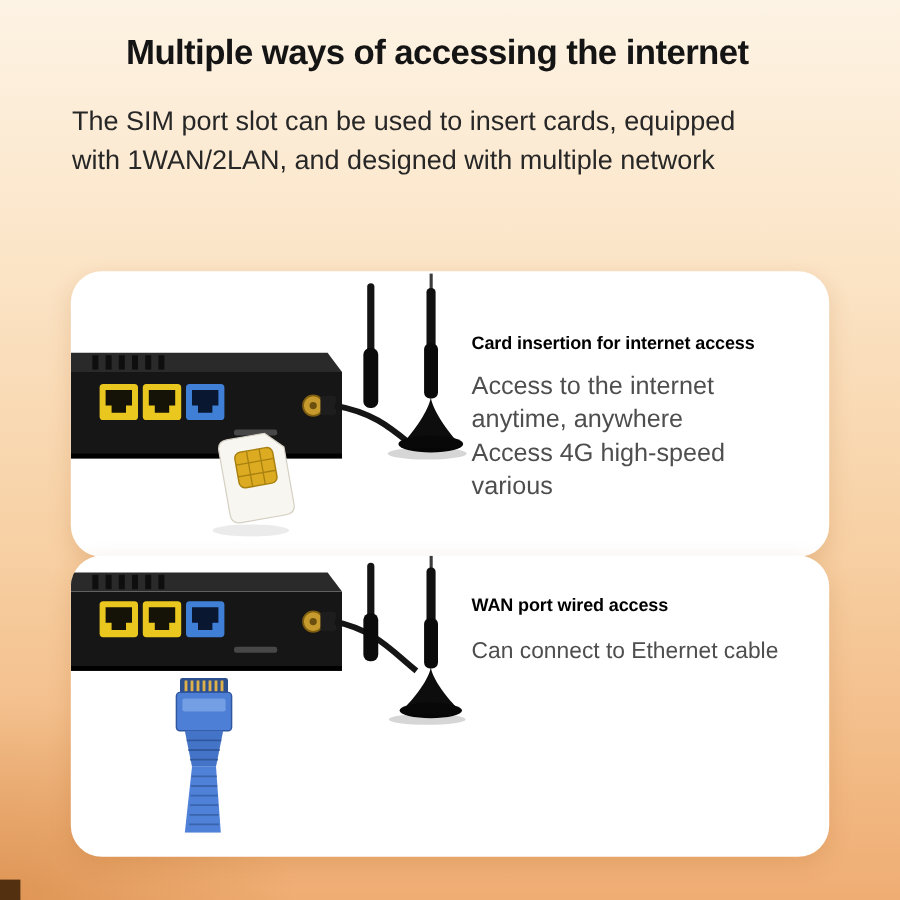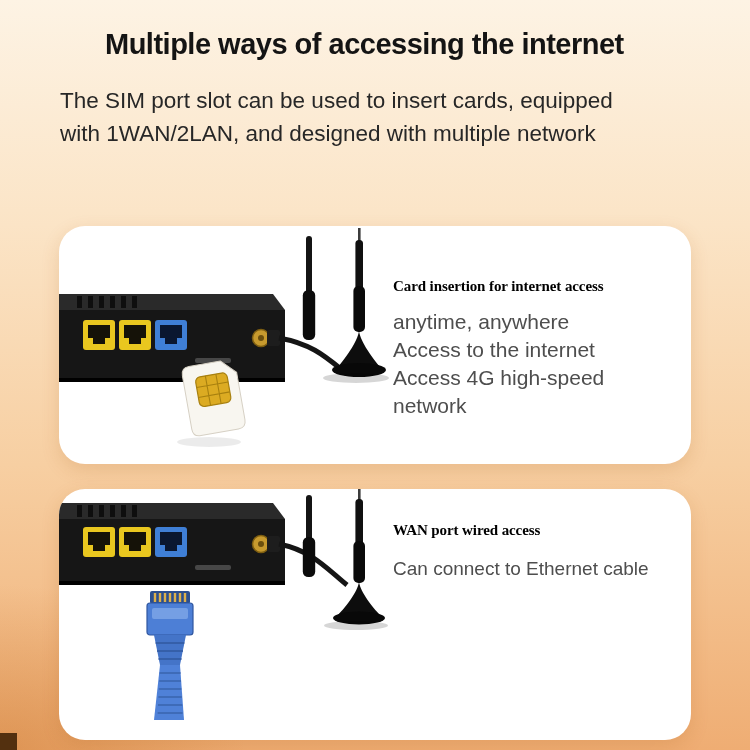--- a/index.html
+++ b/index.html
@@ -27,31 +27,31 @@
     font-size:22.5px; line-height:33px; color:#272727;
   }
   .intro div { white-space:nowrap; }
 
   .card {
     position:absolute; left:59px; width:632px; z-index:1;
     background:#ffffff; border-radius:26px; overflow:hidden;
     box-shadow: 0 6px 18px rgba(170,95,25,0.18);
   }
   .card1 { top:226px; height:238px; }
-  .card2 { top:489px; height:251px; }
+  .card2 { top:463px; height:251px; }
 
   .scene { position:absolute; left:0; top:0; display:block; }
 
   .card-text { position:absolute; left:334px; top:0; }
   .card1 .card-text { top:52px; }
   .card2 .card-text { top:33px; }
 
   .card-heading {
     font-size:15px; font-weight:bold; color:#000;
-    letter-spacing:-0.1px; white-space:nowrap;font-family:Liberation Serif, serif;
+    letter-spacing:-0.1px; white-space:nowrap;
   }
   .card .body { margin-top:13px; }
   .card .body div { white-space:nowrap; color:#4e4e4e; }
   .card1 .body div { font-size:21px; line-height:28px; }
   .card2 .body div { font-size:19px; line-height:33px; }
 
   .corner-accent {
     position:absolute; left:0; bottom:0; width:17px; height:17px; z-index:2;
     background:#53300f;
   }
@@ -120,24 +120,24 @@
       <g transform="translate(122,142) rotate(-10)">
         <path d="M8,0 L40,0 L54,14 L54,62 Q54,70 46,70 L8,70 Q0,70 0,62 L0,8 Q0,0 8,0 Z" fill="#f8f6f0" stroke="#d6d0c4" stroke-width="1"></path>
         <rect x="12" y="12" width="32" height="30" rx="5" fill="#dcab22" stroke="#a8800f" stroke-width="1.2"></rect>
         <path d="M22.6,12 V42 M33.3,12 V42 M12,22 H44 M12,32 H44" stroke="#a8800f" stroke-width="1.1" fill="none"></path>
       </g>
     </svg>
 
     <div class="card-text">
       <h2 class="card-heading">Card insertion for internet access</h2>
       <div class="body">
+        <div>Access to the internet</div>
         <div>anytime, anywhere</div>
-        <div>Access to the internet</div>
         <div>Access 4G high-speed</div>
-        <div>network</div>
+        <div>various</div>
       </div>
     </div>
   </section>
 
   <section class="card card2">
     <svg class="scene" width="345" height="231" viewBox="0 0 345 231">
 
       <g>
         <polygon points="0,14 214,14 226,30 0,30" fill="#2a2a2a"></polygon>
         <rect x="18" y="16" width="5" height="12" fill="#0e0e0e"></rect>

